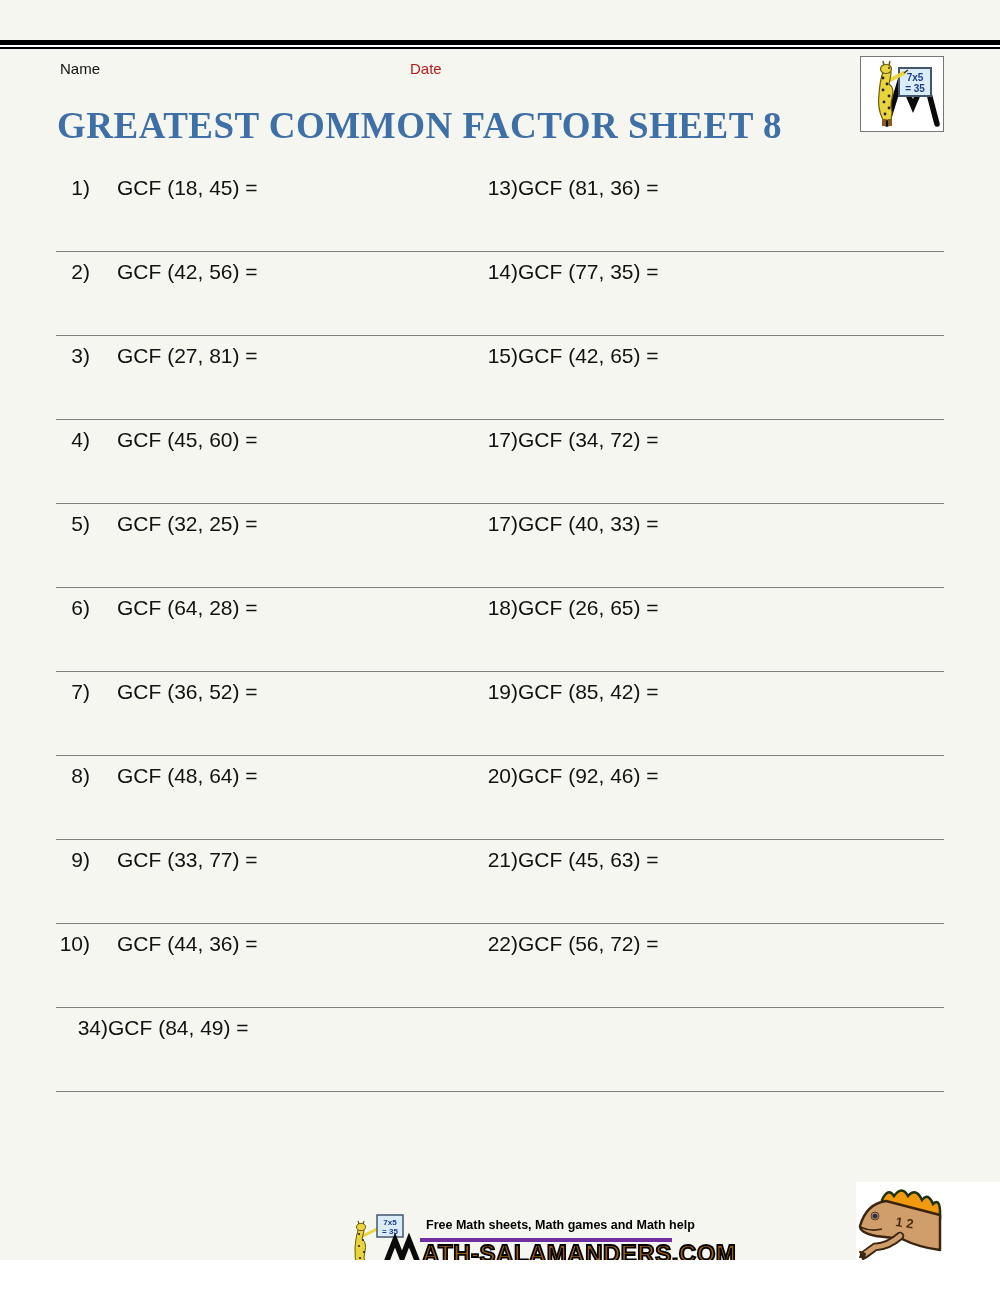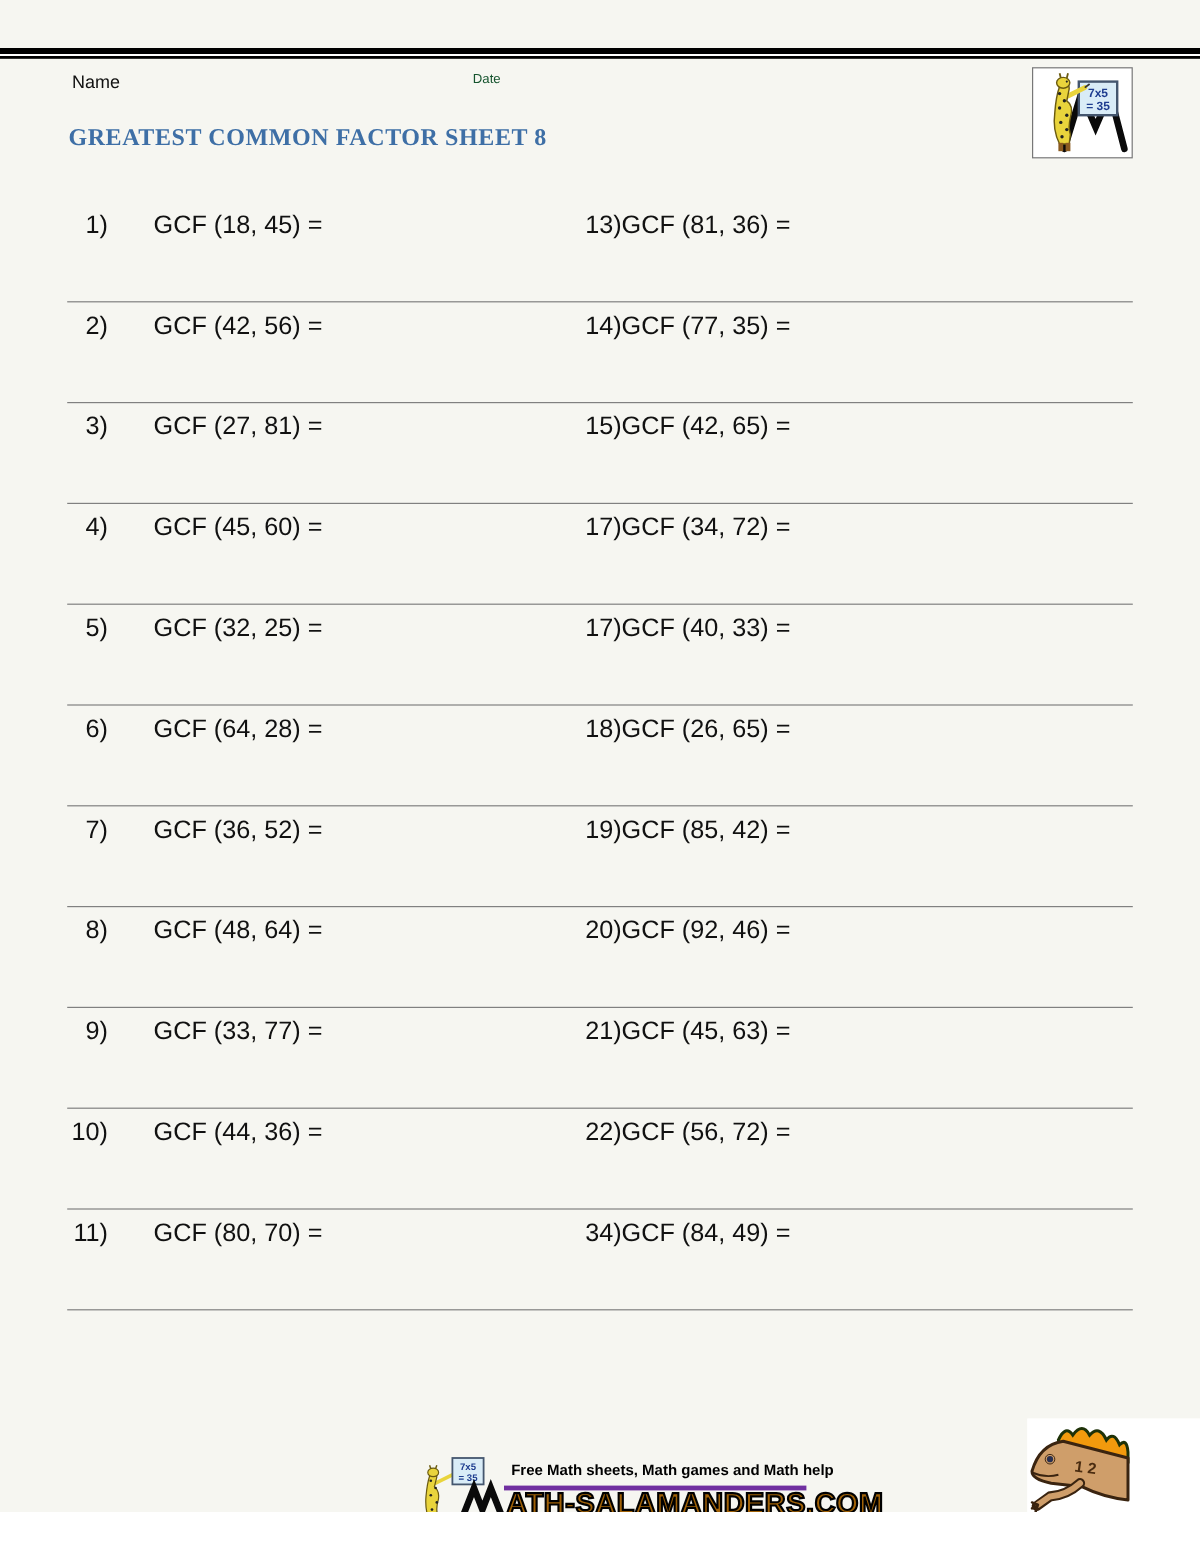--- a/index.html
+++ b/index.html
@@ -4,38 +4,38 @@
 <style>
   html,body{margin:0;padding:0;}
   body{font-family:"Liberation Sans", sans-serif; background:#ffffff;}
   .page{position:relative; width:1000px; height:1260px; background:#f6f6f1; overflow:hidden;}
 
   
   .topbar{position:absolute; left:0; top:40px; width:1000px; height:9px;
     background:linear-gradient(#000 0 5px, #fff 5px 7px, #000 7px 9px);}
 
   .name-label{position:absolute; left:60px; top:60px; font-size:15px; color:#111;}
-  .date-label{position:absolute; left:394px; top:60px; font-size:11px; color:#14532d;}
+  .date-label{position:absolute; left:410px; top:60px; font-size:15px; color:#b91c1c;}
 
   .corner-logo{position:absolute; left:860px; top:56px; width:84px; height:76px;
     background:#fff; border:1px solid #777; box-sizing:border-box;}
   .corner-logo svg{display:block; margin:1px auto 0;}
 
   .title{position:absolute; left:57px; top:104px; margin:0;
-    font-family:"Liberation Serif", serif; font-weight:600; font-size:20px;
+    font-family:"Liberation Serif", serif; font-weight:600; font-size:37px;
     letter-spacing:0.5px; color:#3e6fa6;}
 
   
   .problems{position:absolute; left:56px; top:168px; width:888px;}
   .prow{height:84px; border-bottom:1px solid #808080; display:flex; box-sizing:border-box;}
   .pcell{display:flex; align-items:flex-start; padding-top:8px; font-size:21px; color:#111;}
   .pcell.left{width:410px;}
   .pcell.right{flex:1; padding-left:18px;}
   .pnum{min-width:34px; text-align:right; white-space:nowrap;}
-  .pcell.left .pexpr{margin-left:38px; white-space:nowrap;}
+  .pcell.left .pexpr{margin-left:27px; white-space:nowrap;}
   .pcell.right .pexpr{white-space:nowrap;}
 
   
   .footer{position:absolute; left:350px; top:1212px; width:340px; height:62px;}
   .footer-mark{position:absolute; left:0; top:0;}
   .tagline{position:absolute; left:76px; top:6px; font-size:12.5px; font-weight:bold; color:#000; white-space:nowrap;}
   .purple-rule{position:absolute; left:70px; top:26px; width:252px; height:3.5px; background:#7030a0;}
   .site-name{position:absolute; left:72px; top:28px; font-size:24px; font-weight:bold;
     letter-spacing:0.5px; color:#a16207; -webkit-text-stroke:1.8px #000; white-space:nowrap;}
 
@@ -178,24 +178,20 @@
       <div class="pcell left">
           <span class="pnum">10)</span>
           <span class="pexpr">GCF (44, 36) =</span>
         </div>
       <div class="pcell right">
           <span class="pnum">22)</span>
           <span class="pexpr">GCF (56, 72) =</span>
         </div>
     </div>
     <div class="prow">
-      <div class="pcell left">
-          <span class="pnum">11)</span>
-          <span class="pexpr">GCF (80, 70) =</span>
-        </div>
       <div class="pcell right">
           <span class="pnum">34)</span>
           <span class="pexpr">GCF (84, 49) =</span>
         </div>
     </div>
   </div>
 
   <div class="footer">
     <svg class="footer-mark" width="92" height="60" viewBox="0 0 92 60">
 

